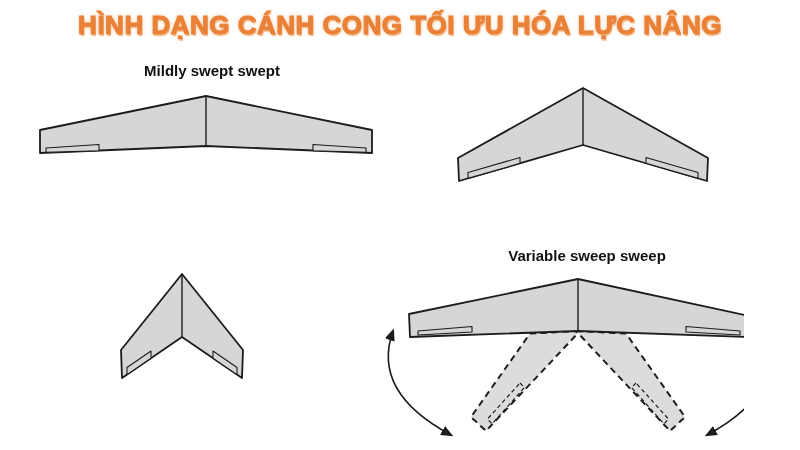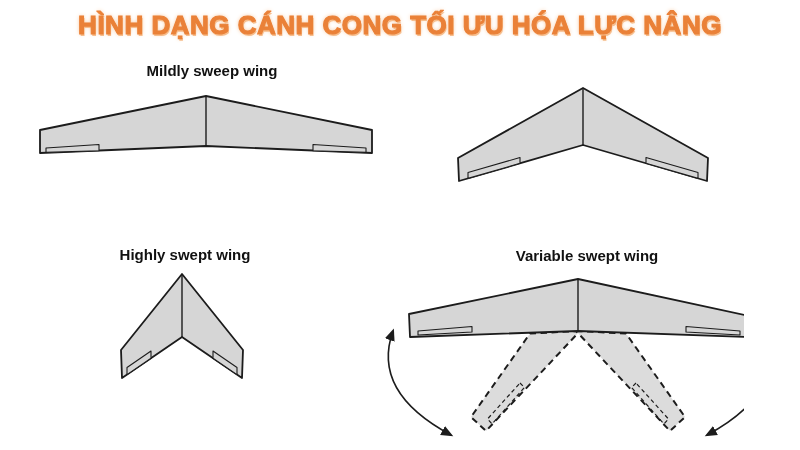--- a/index.html
+++ b/index.html
@@ -75,23 +75,22 @@
     stroke-width:1.6;
   }
 </style>
 </head>
 <body>
 
 <div class="stage">
 
   <div class="title">HÌNH DẠNG CÁNH CONG TỐI ƯU HÓA LỰC NÂNG</div>
 
-  <div class="fig-label" style="left:92px;top:62px;">Mildly sweep wing</div>
-  <div class="fig-label" style="left:65px;top:246px;">Highly swept wing</div>
-  <div class="fig-label" style="left:467px;top:247px;">Variable swept wing</div>
+  <div class="fig-label" style="left:92px;top:62px;">Mildly swept swept</div>
+  <div class="fig-label" style="left:467px;top:247px;">Variable sweep sweep</div>
 
   <svg class="diagram" width="800" height="450" viewBox="0 0 800 450">
     <defs>
       <marker id="ah" markerWidth="8" markerHeight="8" viewBox="0 0 10 10" refX="7.5" refY="5" orient="auto-start-reverse">
         <path d="M0,1 L9.5,5 L0,9 Z" fill="#1C1C1C"></path>
       </marker>
     </defs>
 
     <g>
       <path class="wing" d="M206,96 L40,130 L40,153 L206,146 L372,153 L372,130 Z"></path>

